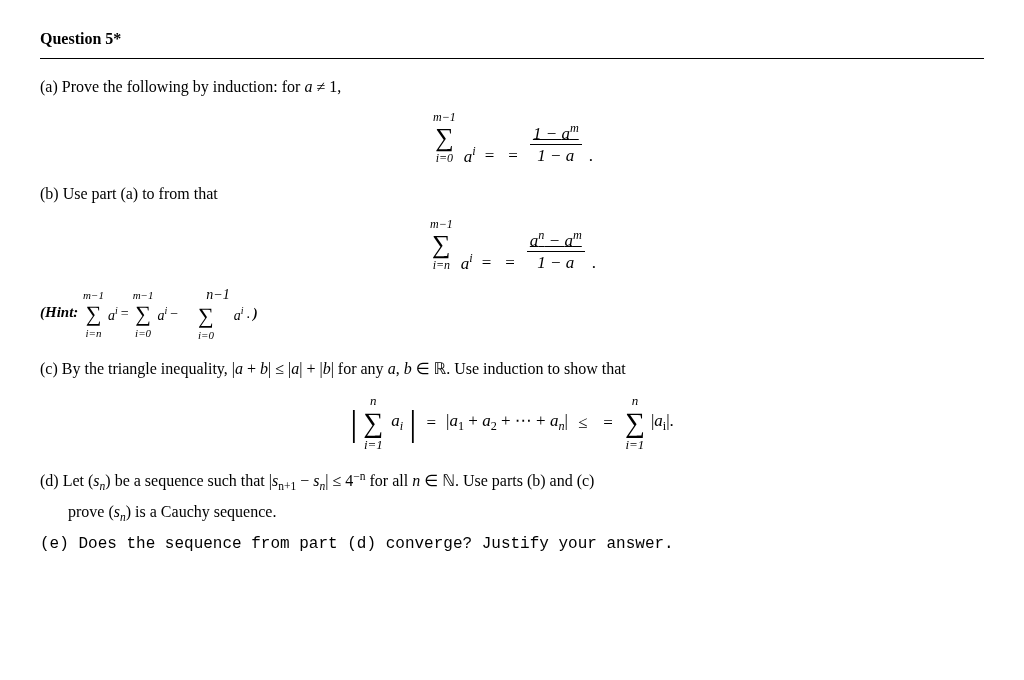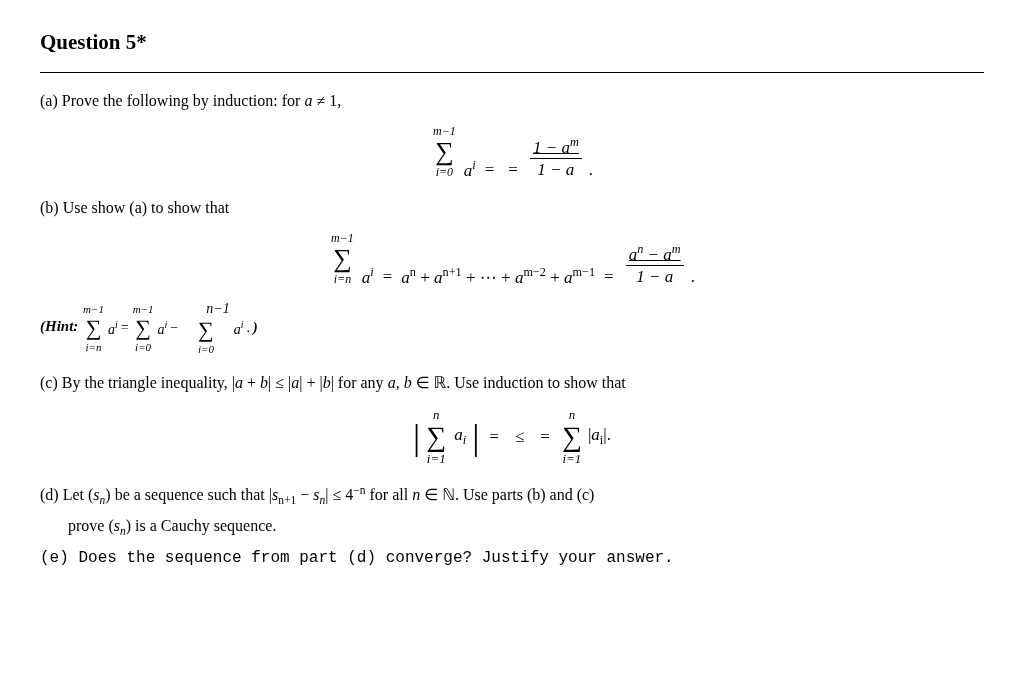--- a/index.html
+++ b/index.html
@@ -7,24 +7,24 @@
       background: #ffffff;
       font-family: "Times New Roman", Times, serif;
       font-size: 16px;
       color: #000000;
       padding: 30px 40px;
       width: 1024px;
       min-height: 680px;
     }
     .question-title {
       font-weight: bold;
-      font-size: 21px;
+      font-size: 16px;
       margin-bottom: 6px;
       border-bottom: 1.5px solid #000;
-      padding-bottom: 17px;
+      padding-bottom: 10px;
     }
     .part {
       margin: 14px 0 10px 0;
       line-height: 1.7;
     }
     .part-label {
       font-size: 16px;
     }
     .formula-block {
       display: flex;
@@ -115,33 +115,32 @@
     <span class="frac">
       <span class="num math">1 − <i>a</i><sup>m</sup></span>
       <span class="den math">1 − <i>a</i></span>
     </span>
     <span>.</span>
   </div>
 </div>
 
 <div class="part">
   <span class="part-label">(b)</span>
-  <span> Use show (a) to show that</span>
+  <span> Use part (a) to from that</span>
 </div>
 
 <div class="formula-block">
   <div class="formula-row" style="font-size:17px; align-items:flex-end; gap:4px;">
     <div class="sigma-block" style="margin-right:2px;">
       <span class="sigma-sup math">m−1</span>
       <span class="sigma-sym">∑</span>
       <span class="sigma-sub math">i=n</span>
     </div>
     <span class="math" style="margin-left:2px;">a<sup>i</sup></span>
     <span style="margin:0 5px;">=</span>
-    <span><i>a</i><sup>n</sup> + <i>a</i><sup>n+1</sup> + ⋯ + <i>a</i><sup>m−2</sup> + <i>a</i><sup>m−1</sup></span>
     <span style="margin:0 5px;">=</span>
     <span class="frac">
       <span class="num math"><i>a</i><sup>n</sup> − <i>a</i><sup>m</sup></span>
       <span class="den math">1 − <i>a</i></span>
     </span>
     <span>.</span>
   </div>
 </div>
 
 <div class="hint-line">
@@ -189,20 +188,21 @@
 
     <span style="font-size:36px; font-weight:300; line-height:1;">|</span>
     <div style="display:inline-flex; flex-direction:column; align-items:center; vertical-align:middle; margin:0 2px;">
       <span style="font-size:13px; font-style:italic;">n</span>
       <span style="font-size:28px; line-height:1;">∑</span>
       <span style="font-size:13px; font-style:italic;">i=1</span>
     </div>
     <span class="math" style="margin:0 2px;"><i>a</i><sub>i</sub></span>
     <span style="font-size:36px; font-weight:300; line-height:1;">|</span>
     <span style="margin:0 6px;">=</span>
+    <span>|<i>a</i><sub>1</sub> + <i>a</i><sub>2</sub> + ⋯ + <i>a<sub>n</sub></i>|</span>
     <span style="margin:0 6px;">≤</span>
     <span style="margin:0 6px;">=</span>
     <div style="display:inline-flex; flex-direction:column; align-items:center; vertical-align:middle; margin:0 2px;">
       <span style="font-size:13px; font-style:italic;">n</span>
       <span style="font-size:28px; line-height:1;">∑</span>
       <span style="font-size:13px; font-style:italic;">i=1</span>
     </div>
     <span>|<i>a</i><sub>i</sub>|.</span>
   </div>
 </div>

